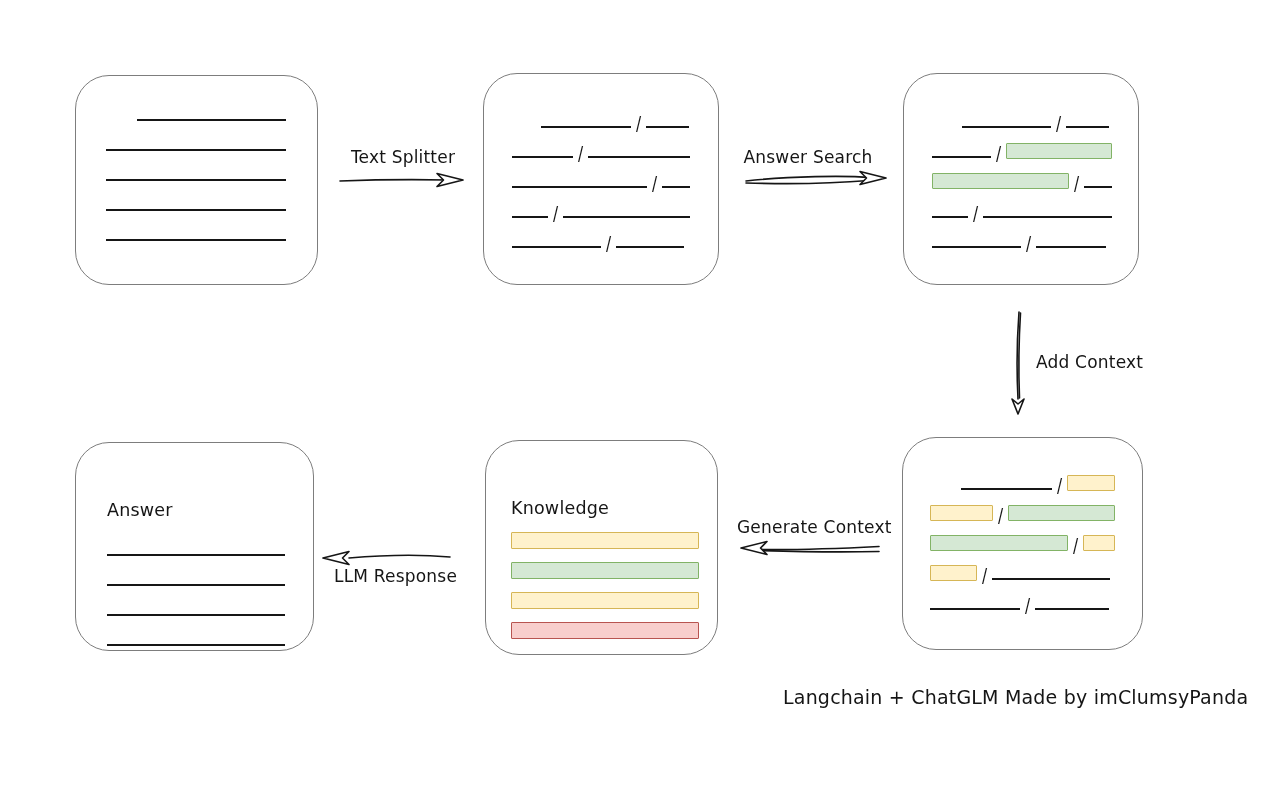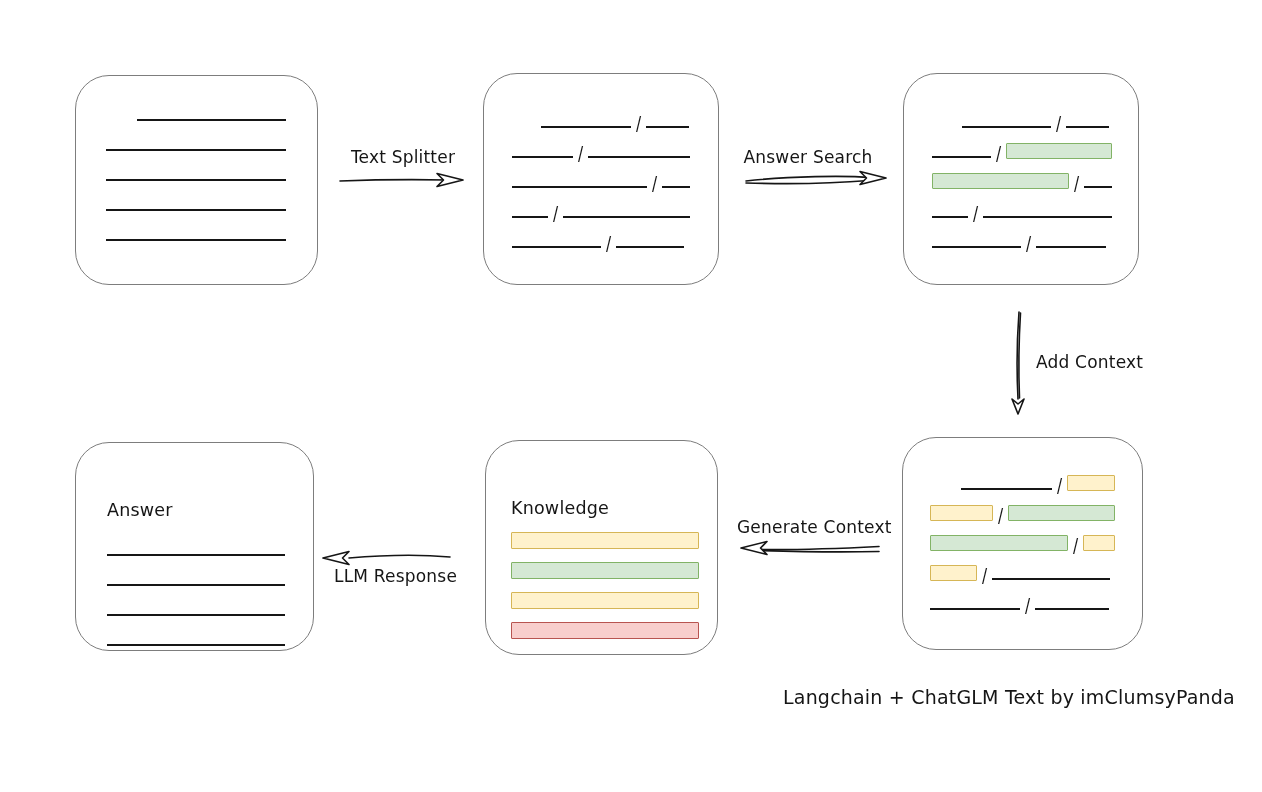--- a/index.html
+++ b/index.html
@@ -202,15 +202,15 @@
   <div class="arrow-label center" style="left:339px; top:147px; width:128px;">Text Splitter</div>
 
   <div class="arrow-label center" style="left:741px; top:147px; width:134px;">Answer Search</div>
 
   <div class="arrow-label" style="left:1036px; top:352px;">Add Context</div>
 
   <div class="arrow-label center" style="left:737px; top:517px; width:148px;">Generate Context</div>
 
   <div class="arrow-label center" style="left:334px; top:525px; width:120px;margin-top:41px;">LLM Response</div>
 
-  <div class="caption" style="left:783px; top:686px;">Langchain + ChatGLM Text by imClumsyPanda</div>
+  <div class="caption" style="left:783px; top:686px;">Langchain + ChatGLM Made by imClumsyPanda</div>
 
 </div>
 
 </body></html>

